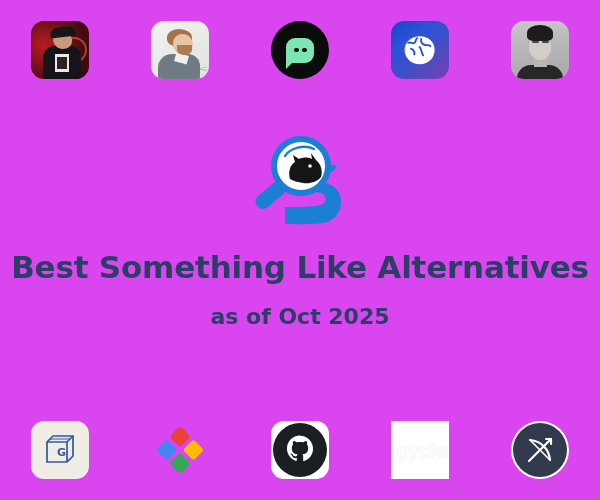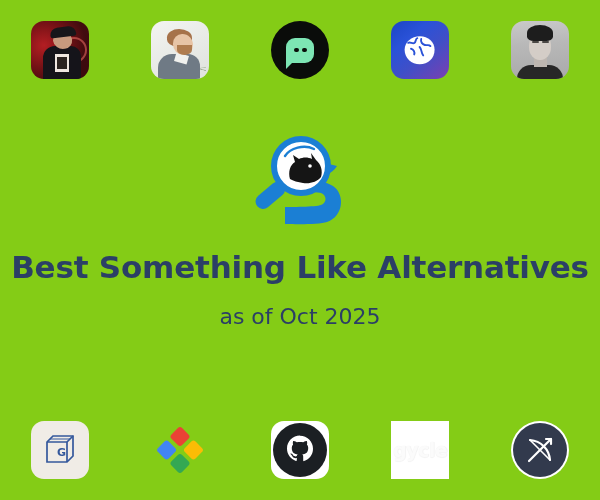--- a/index.html
+++ b/index.html
@@ -13,21 +13,21 @@
     font-family: "Liberation Sans", sans-serif;
     overflow: hidden;
     position: relative;
   }
   .page {
     width: 600px;
     height: 500px;
     position: relative;
     display: flex;
     flex-direction: column;
-    background: #84cc16;
+    background: #d946ef;
   }
 
   
   .icon-row {
     display: flex;
     justify-content: space-between;
     align-items: center;
     padding: 0 24px;
     box-sizing: border-box;
     width: 100%;
@@ -309,21 +309,21 @@
     font-weight: bold;
     color: #2b3f66;
     letter-spacing: -0.2px;
     line-height: 1.1;
     text-align: center;
     font-family: "DejaVu Sans", sans-serif;
   }
   .page-subtitle {
     margin: 20px 0 0 0;
     font-size: 22px;
-    font-weight: normal;
+    font-weight: bold;
     color: #2b3f66;
     text-align: center;
     font-family: "DejaVu Sans", sans-serif;
   }
 </style>
 </head>
 <body>
 
 <div class="page">
 

